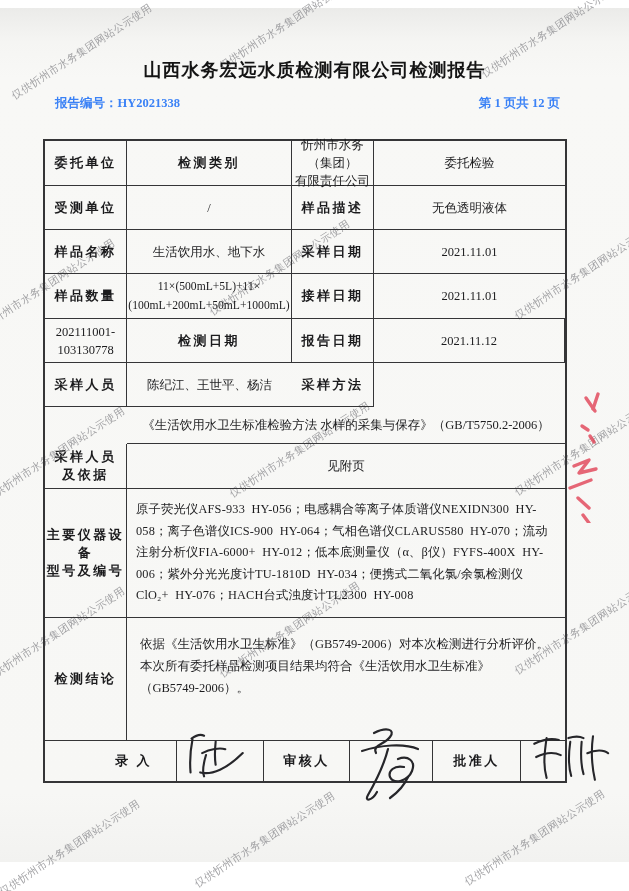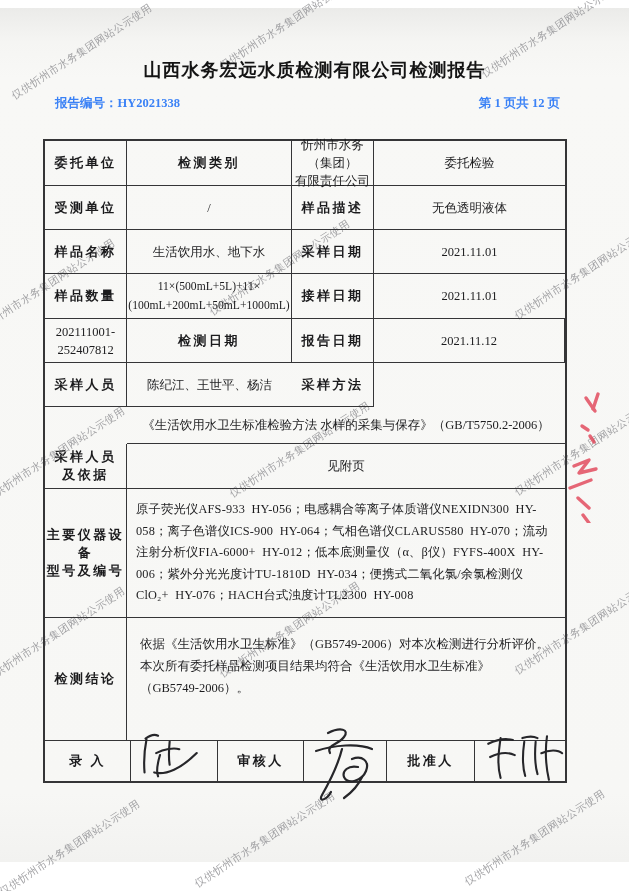--- a/index.html
+++ b/index.html
@@ -26,21 +26,21 @@
         display:flex;align-items:center;justify-content:center;text-align:center;
         font-size:12.5px;line-height:18px;white-space:pre-wrap;overflow:visible;position:relative;}
   .lastcol{border-right:none;}
   .lbl{font-weight:bold;letter-spacing:2.5px;color:#1b1b1d;white-space:pre-line;font-size:13px;}
   .span3{grid-column:2/5;}
   .txt-left{justify-content:flex-start;text-align:left;}
   .inst-val{padding:6px 9px;font-size:12.3px;line-height:21.5px;letter-spacing:.2px;}
   .concl-val{align-items:flex-start;padding:15px 12px 0 13px;font-size:12.5px;line-height:22px;}
   .samp-num{font-size:11.6px;line-height:19px;}
   
-  .sig-grid{grid-column:1/5;display:grid;grid-template-columns:86px 87px 86px 83px 88px 90px;}
+  .sig-grid{grid-column:1/5;display:grid;grid-template-columns:86px 87px 86px 83px 88px 90px;padding-left:46px;}
   .sig-grid .cell{border-bottom:none;}
   .sig-grid .cell:last-child{border-right:none;}
   .sigsvg{position:absolute;overflow:visible;pointer-events:none;}
   .ink{fill:none;stroke:#26262a;stroke-width:2.2;stroke-linecap:round;stroke-linejoin:round;}
   .stamp{position:absolute;left:556px;top:388px;width:72px;height:135px;pointer-events:none;opacity:.82;}
   .stamp path{fill:none;stroke-width:3.4;stroke-linecap:round;stroke-linejoin:round;}
 </style>
 </head>
 <body>
 
@@ -88,21 +88,21 @@
     <div class="cell">生活饮用水、地下水</div>
     <div class="cell lbl">采样日期</div>
     <div class="cell lastcol">2021.11.01</div>
 
     <div class="cell lbl">样品数量</div>
     <div class="cell samp-num">11×(500mL+5L)+11×
 (100mL+200mL+50mL+1000mL)</div>
     <div class="cell lbl">接样日期</div>
     <div class="cell lastcol">2021.11.01</div>
 
-    <div class="cell">202111001-252407812</div>
+    <div class="cell">202111001-103130778</div>
     <div class="cell lbl">检测日期</div>
 
     <div class="cell lbl">报告日期</div>
     <div class="cell">2021.11.12</div>
     <div class="cell lbl">采样人员</div>
     <div class="cell lastcol">陈纪江、王世平、杨洁</div>
 
     <div class="cell lbl">采样方法</div>
     <div class="cell span3 lastcol">《生活饮用水卫生标准检验方法 水样的采集与保存》（GB/T5750.2-2006）</div>
 

